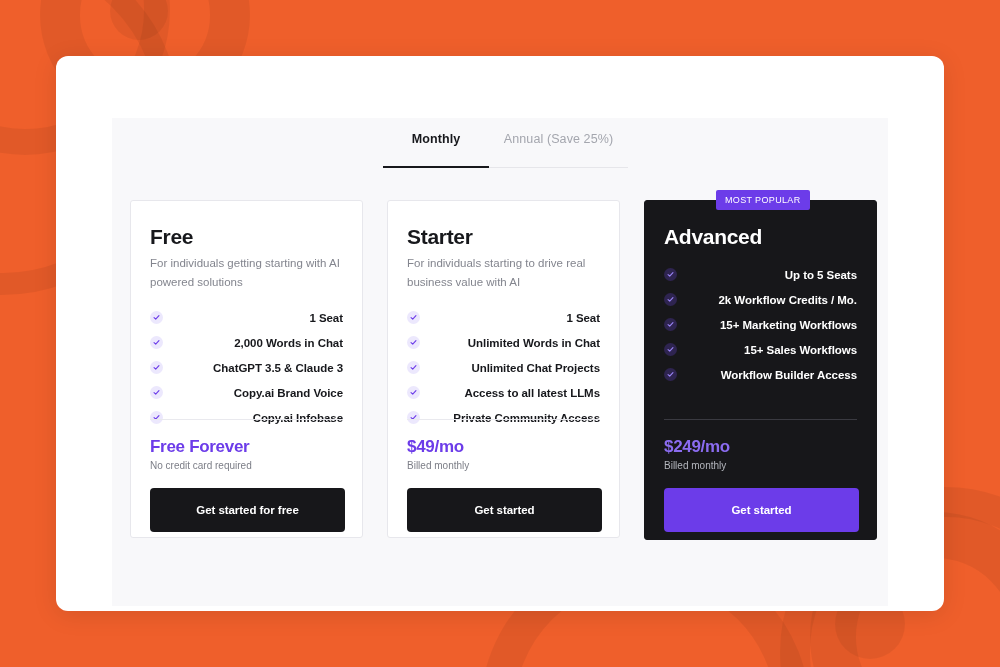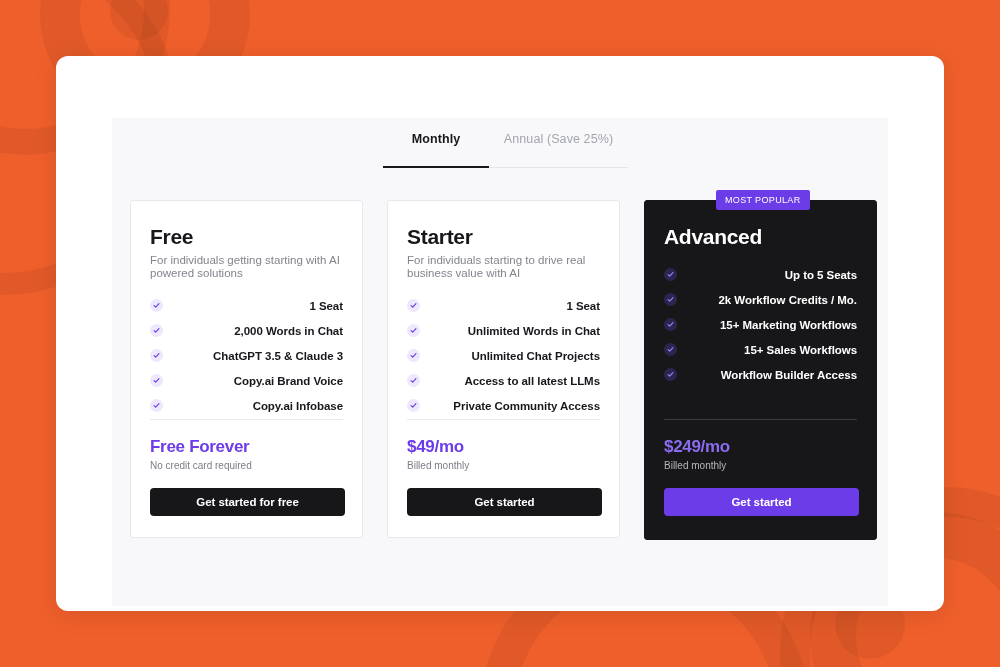--- a/index.html
+++ b/index.html
@@ -108,21 +108,21 @@
     font-size:21px;
     font-weight:bold;
     letter-spacing:-0.3px;
     color:#17181c;
     margin-bottom:5px;
   }
   .dark .plan-name { color:#ffffff; }
 
   .plan-desc {
     font-size:11.5px;
-    line-height:13px;
+    line-height:19px;
     color:#83858e;
     margin-bottom:0;
   }
   .dark .plan-desc { color:#a9abb3; }
 
   .features { list-style:none; margin-top:19px; }
   .feature {
     display:flex;
     align-items:center;
     margin-bottom:12px;
@@ -169,21 +169,21 @@
     color:#7c7e87;
     margin-top:3px;
   }
   .dark .price-note { color:#b4b6bd; }
 
   .cta {
     position:absolute;
     left:19px;
     top:287px;
     width:195px;
-    height:28px;
+    height:44px;
     border:none;
     border-radius:4px;
     font-family:inherit;
     font-size:11.5px;
     font-weight:bold;
     color:#ffffff;
     cursor:pointer;
     background:#17171a;
     letter-spacing:-0.05px;
   }

